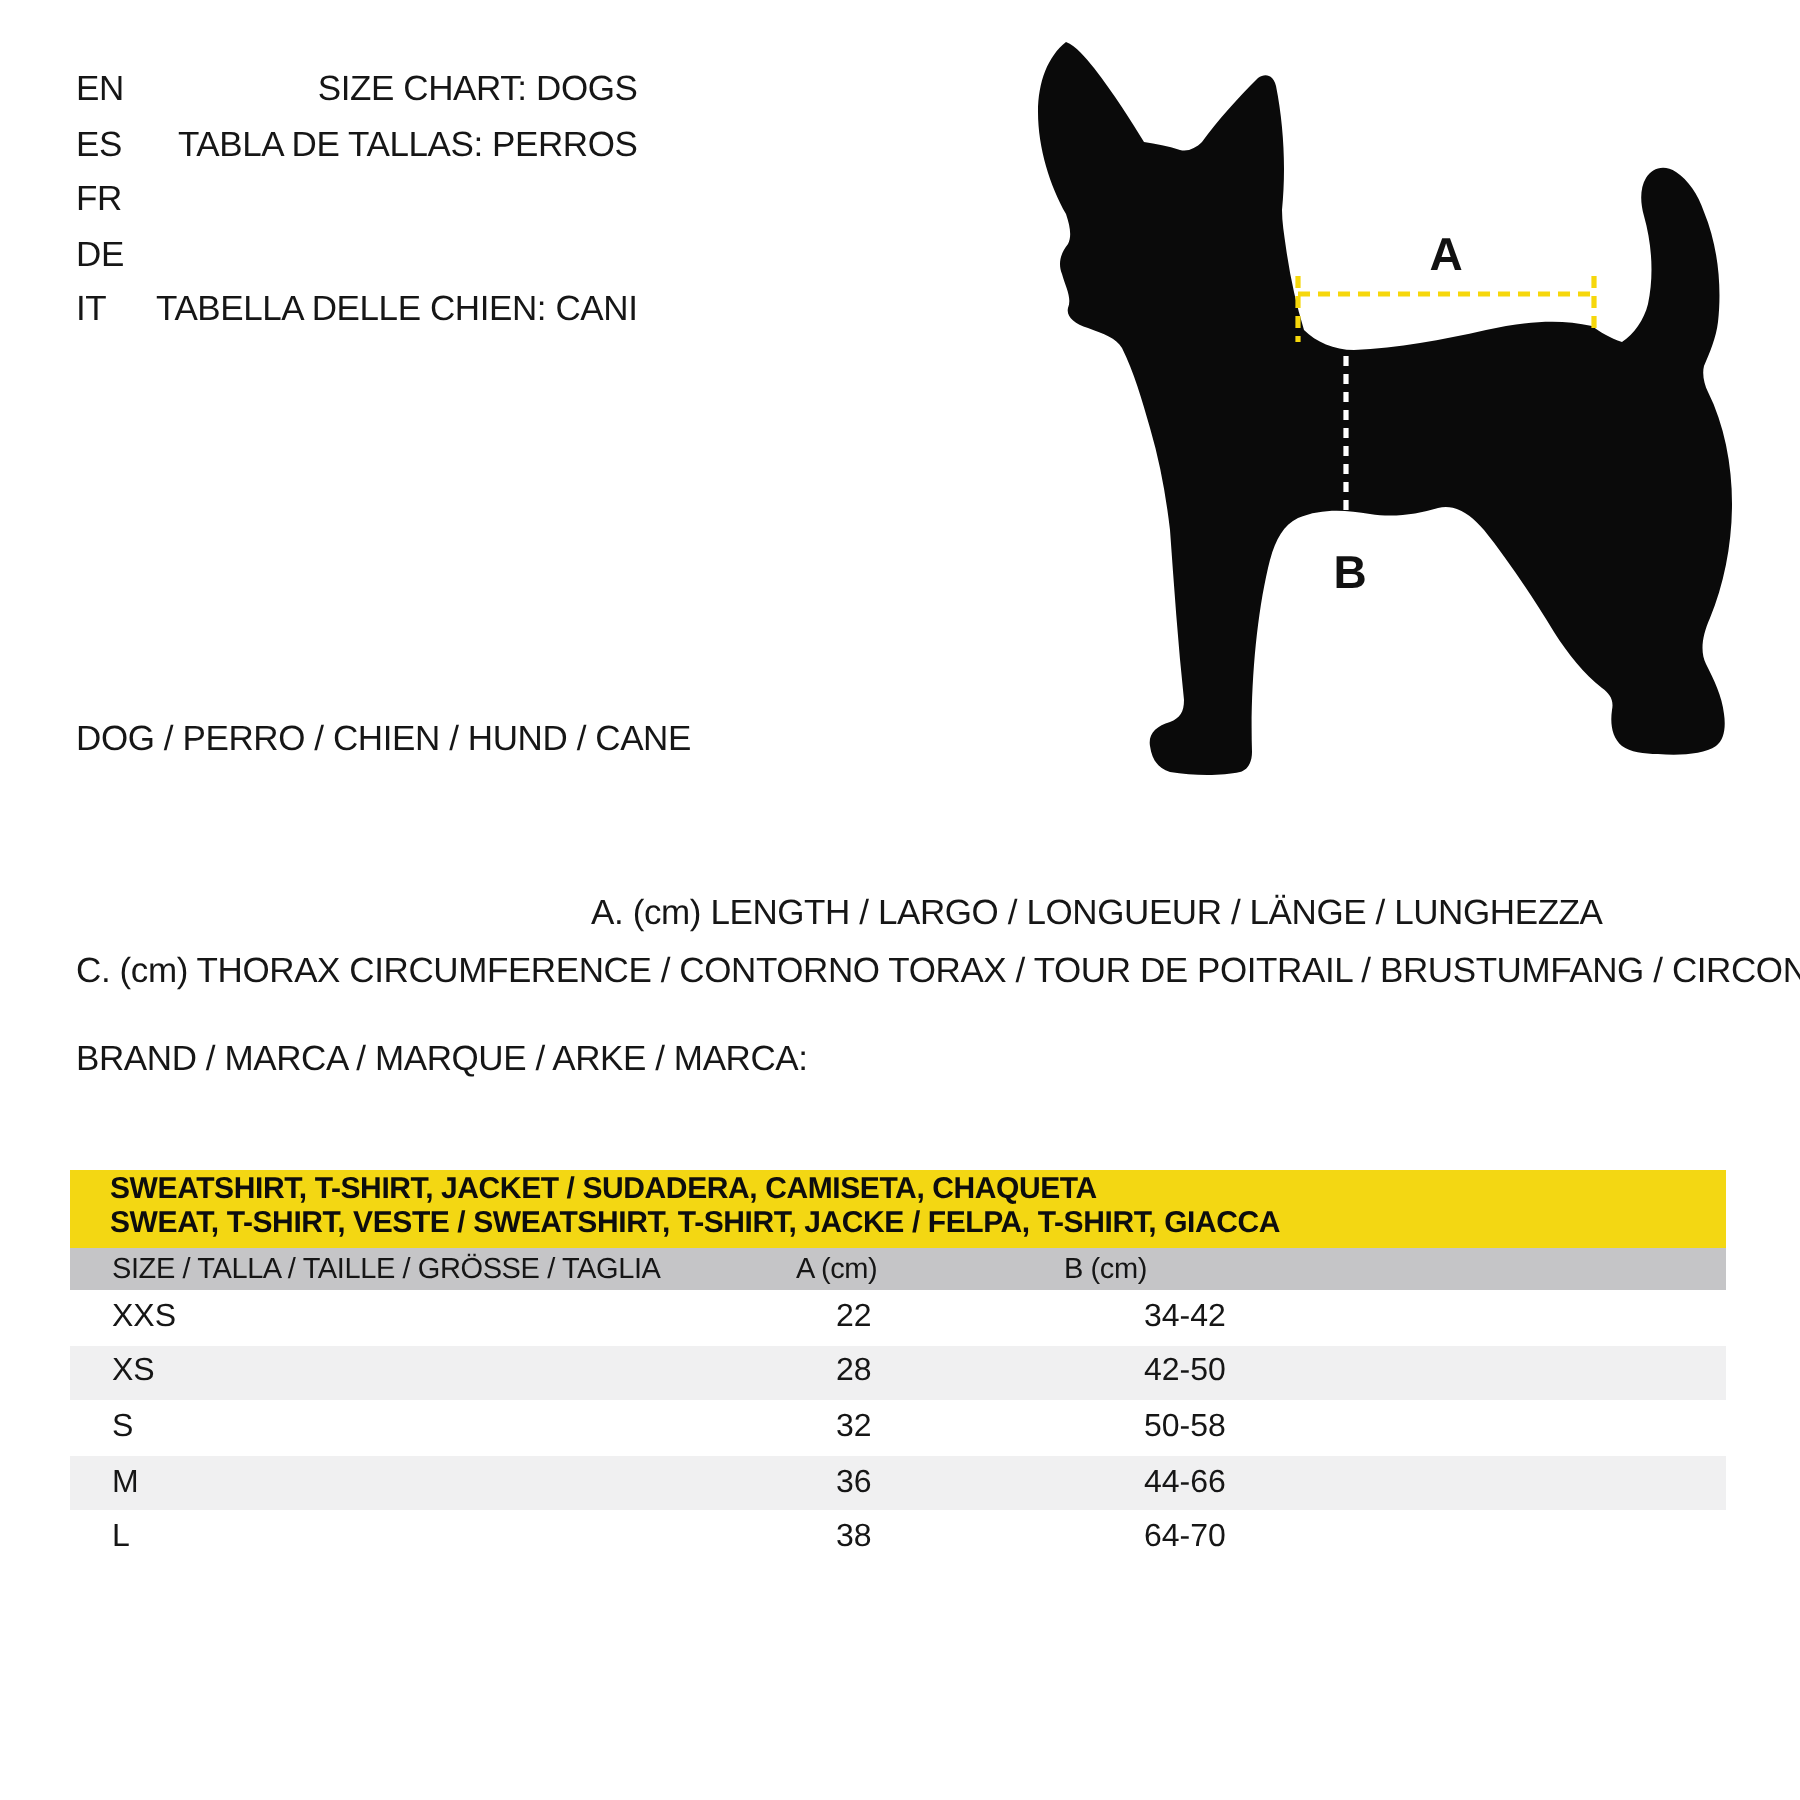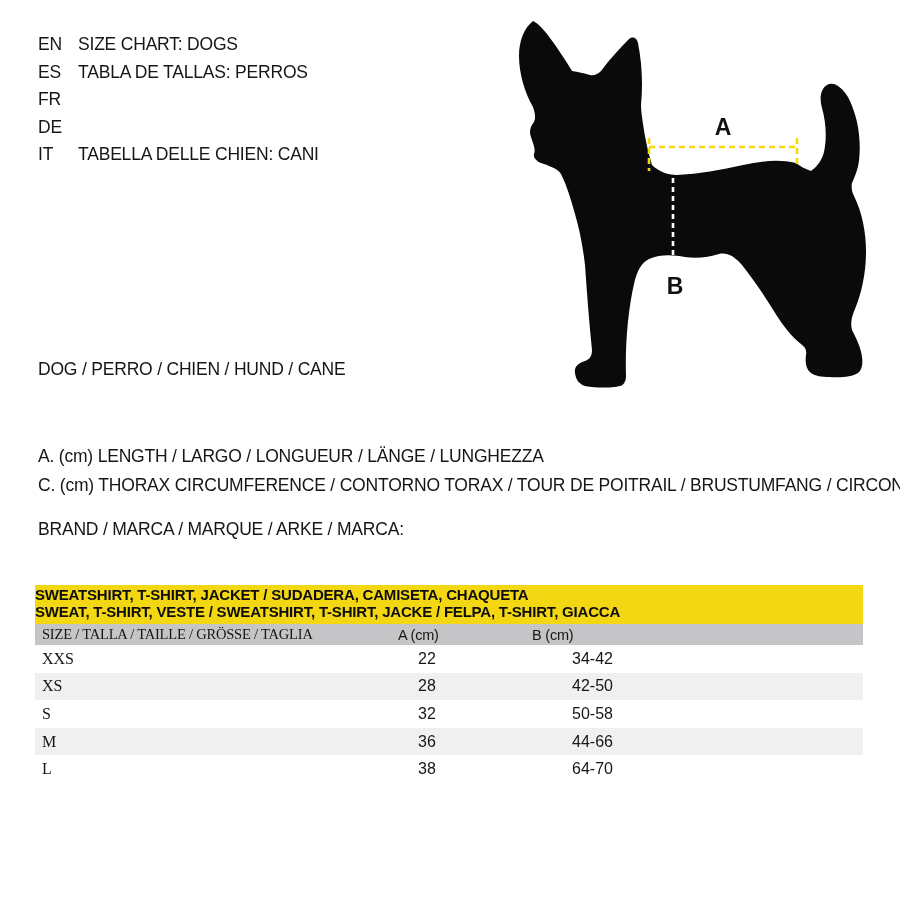--- a/index.html
+++ b/index.html
@@ -20,62 +20,62 @@
     width:900px;height:900px;
     background:#fff;
     overflow:hidden;
   }
   
   .langs{
     position:absolute;left:38px;top:31px;
     font-size:17.5px;line-height:27.6px;
     letter-spacing:-0.2px;
   }
-  .lang-row{display:flex;}
+  .lang-row{display:flex;justify-content:space-between;}
   .lang-code{width:40px;flex:0 0 40px;}
   
   .dog-svg{
     position:absolute;left:505px;top:5px;
     width:390px;height:390px;
   }
   .dog-body{fill:#0a0a0a;}
   .ydash{stroke:var(--measure_yellow);stroke-width:2.6;stroke-dasharray:6 4;fill:none;}
   .wdash{stroke:#ffffff;stroke-width:2.6;stroke-dasharray:5 4;fill:none;}
   .measure-label{
     font-family:"Liberation Sans","DejaVu Sans",sans-serif;
     font-weight:bold;font-size:23px;fill:#111;
     text-anchor:middle;
   }
   
-  .caption{position:absolute;left:38px;font-size:17.5px;letter-spacing:-0.2px;white-space:nowrap;}
+  .caption{position:absolute;left:38px;font-size:17.5px;letter-spacing:-0.2px;white-space:nowrap;text-align:center;}
   .caption-animal{top:359px;}
   .caption-measures{top:442px;line-height:28.5px;}
   .caption-brand{top:519px;}
   
   .size-table{
     position:absolute;left:35px;top:585px;width:828px;
   }
   .tbl-title{
     background:var(--accent_yellow);
-    padding:2px 6px 4px 0;
+    padding:2px 6px 4px 20px;
     font-weight:bold;font-size:15px;line-height:16.5px;
     letter-spacing:-0.2px;color:#0d0d0d;
   }
   .tbl-grid-row{
     display:grid;
     grid-template-columns:363px 134px 146px 1fr;
     align-items:center;
   }
   .tbl-head{
     background:var(--header_gray);
     height:21px;font-size:14.5px;letter-spacing:-0.2px;
   }
   .tbl-row{height:27.6px;font-size:16px;gap:20px;}
   .tbl-row:nth-of-type(even){background:var(--row_alt);}
-  .cell-size{padding-left:7px;font-family:Liberation Serif, serif;}
+  .cell-size{padding-left:21px;}
   .cell-a,.cell-b{text-align:left;}
 </style>
 </head>
 <body>
 
 <div class="page">
 
   <div class="langs">
     <div class="lang-row">
       <span class="lang-code">EN</span>

